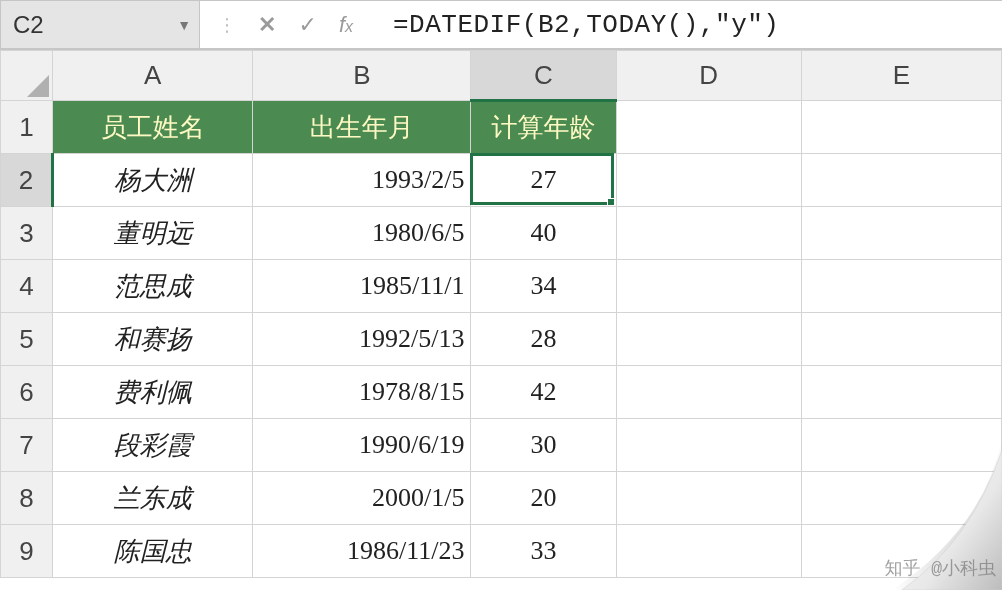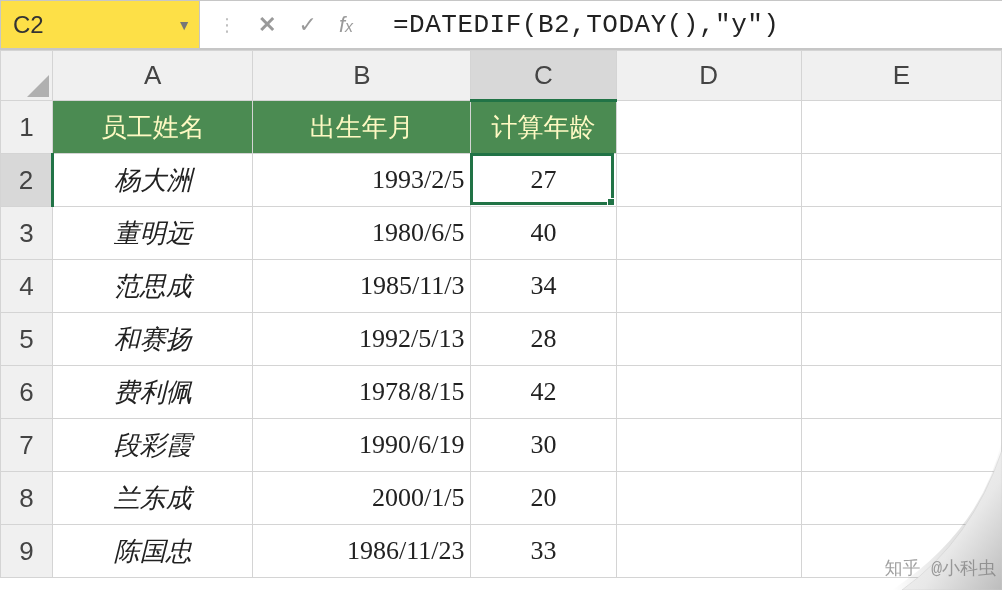--- a/index.html
+++ b/index.html
@@ -24,21 +24,21 @@
   .name-box {
     width: 200px;
     border: 1px solid #c6c6c6;
     display: flex;
     align-items: center;
     padding-left: 12px;
     font-size: 24px;
     font-family: Arial, sans-serif;
     color: #333;
     position: relative;
-    background: #fde047;
+    background: #e5e5e5;
   }
   .name-box .dd {
     position: absolute;
     right: 8px;
     color: #777;
     font-size: 14px;
   }
   .fb-btns {
     display: flex;
     align-items: center;
@@ -237,21 +237,21 @@
     <th class="rowhdr">3</th>
     <td class="data name colA">董明远</td>
     <td class="data date colB">1980/6/5</td>
     <td class="data age colC">40</td>
     <td class="data colD"></td>
     <td class="data colE"></td>
   </tr>
   <tr>
     <th class="rowhdr">4</th>
     <td class="data name colA">范思成</td>
-    <td class="data date colB">1985/11/3</td>
+    <td class="data date colB">1985/11/1</td>
     <td class="data age colC">34</td>
     <td class="data colD"></td>
     <td class="data colE"></td>
   </tr>
   <tr>
     <th class="rowhdr">5</th>
     <td class="data name colA">和赛扬</td>
     <td class="data date colB">1992/5/13</td>
     <td class="data age colC">28</td>
     <td class="data colD"></td>

